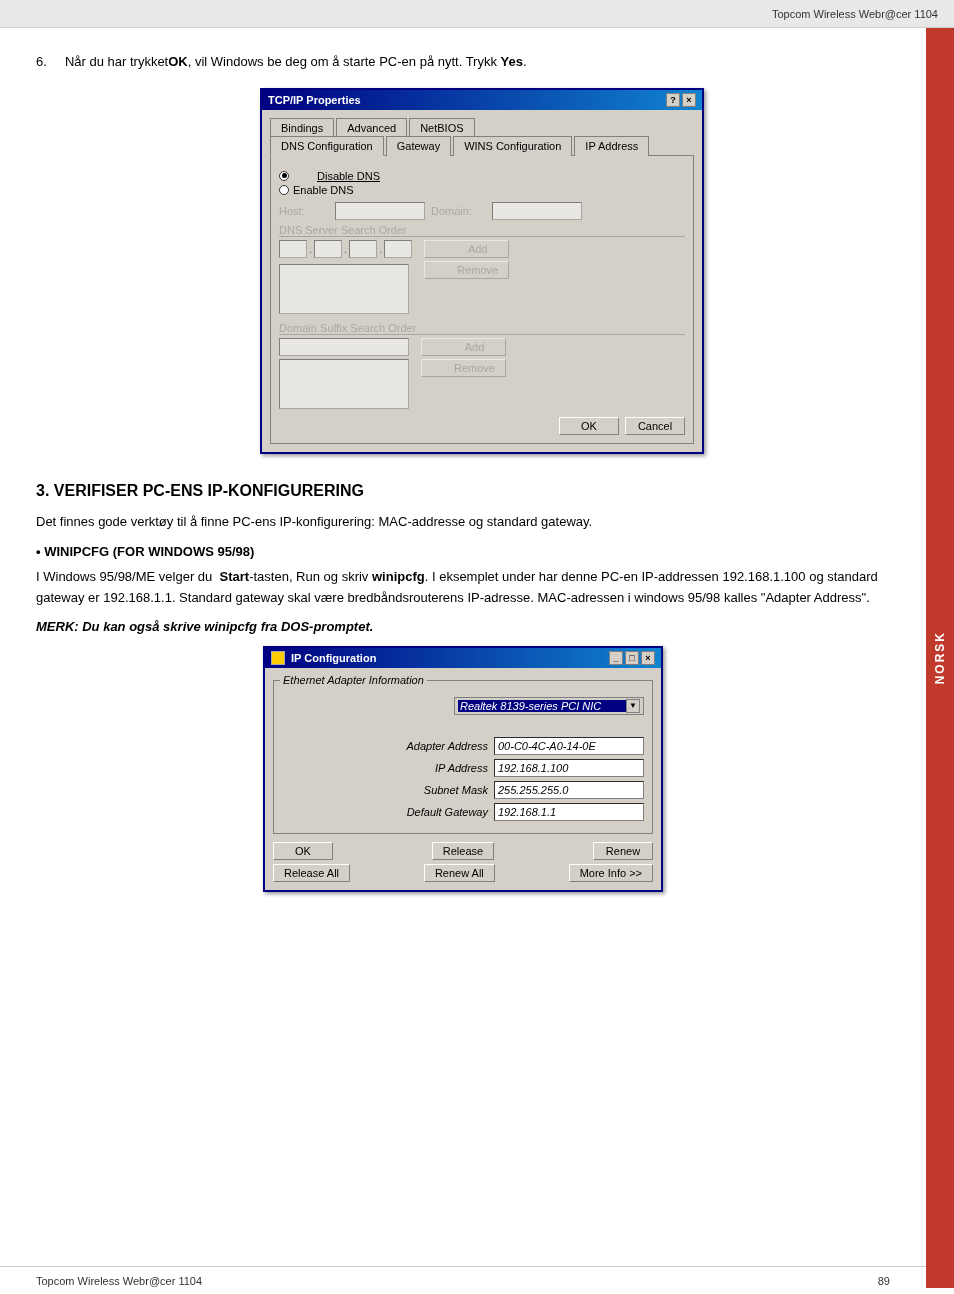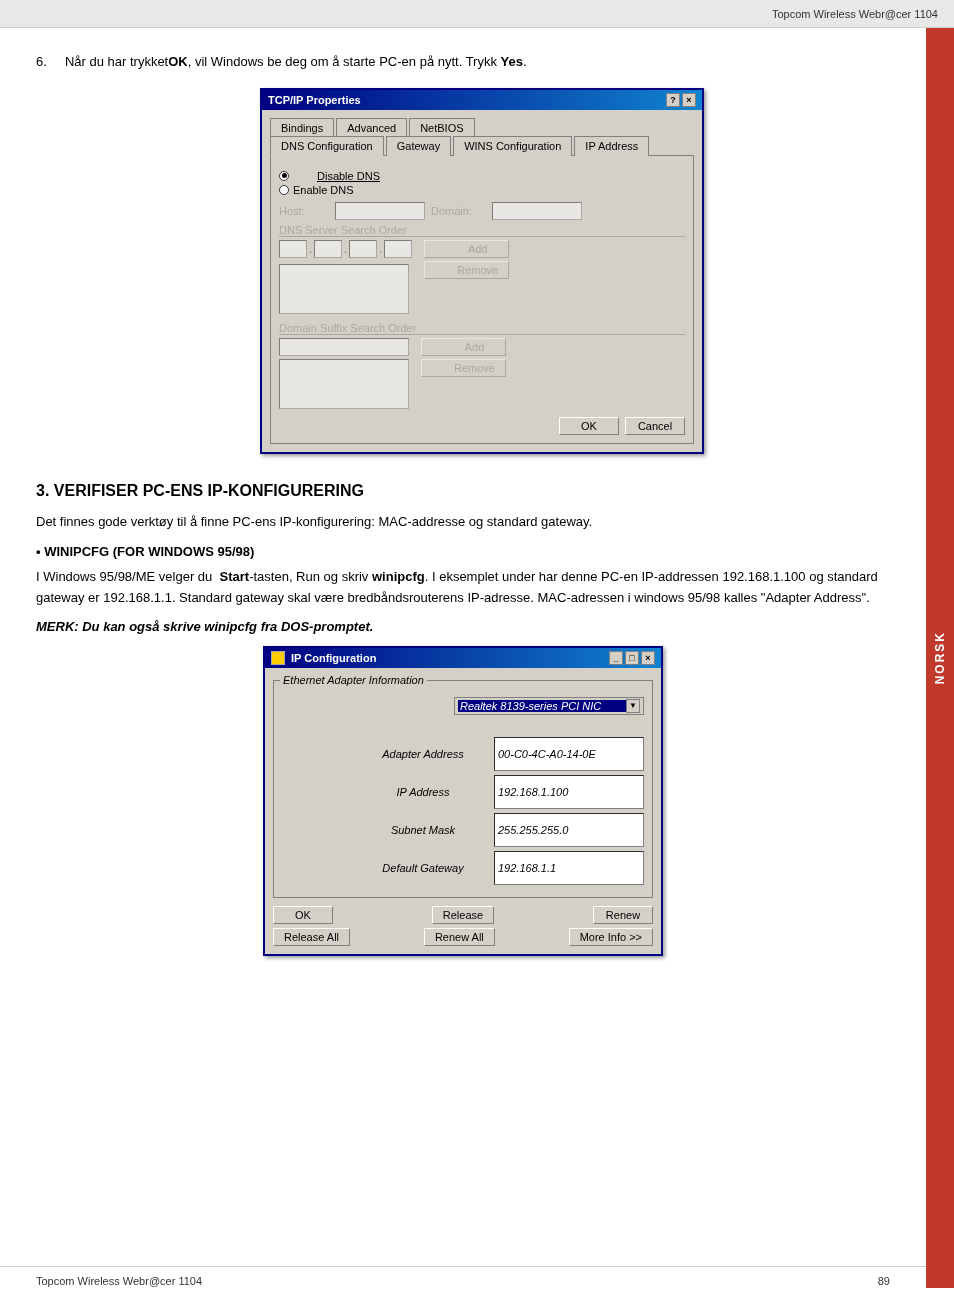--- a/index.html
+++ b/index.html
@@ -300,29 +300,29 @@
     }
 
     .ip-field-row {
       display: flex;
       align-items: center;
       margin: 4px 0;
       justify-content: flex-end;
     }
     .ip-field-label {
       font-size: 11px;
-      text-align: center;
+      text-align: right;
       margin-right: 6px;
       width: 130px;
     }
     .ip-field-value {
       border: 1px inset #808080;
       background: white;
       width: 150px;
-      height: 34px;
+      height: 18px;
       font-size: 11px;
       padding: 1px 3px;
       display: flex;
       align-items: center;
     }
 
     .ip-dropdown-row {
       display: flex;
       align-items: flex-end;
       justify-content: flex-end;

